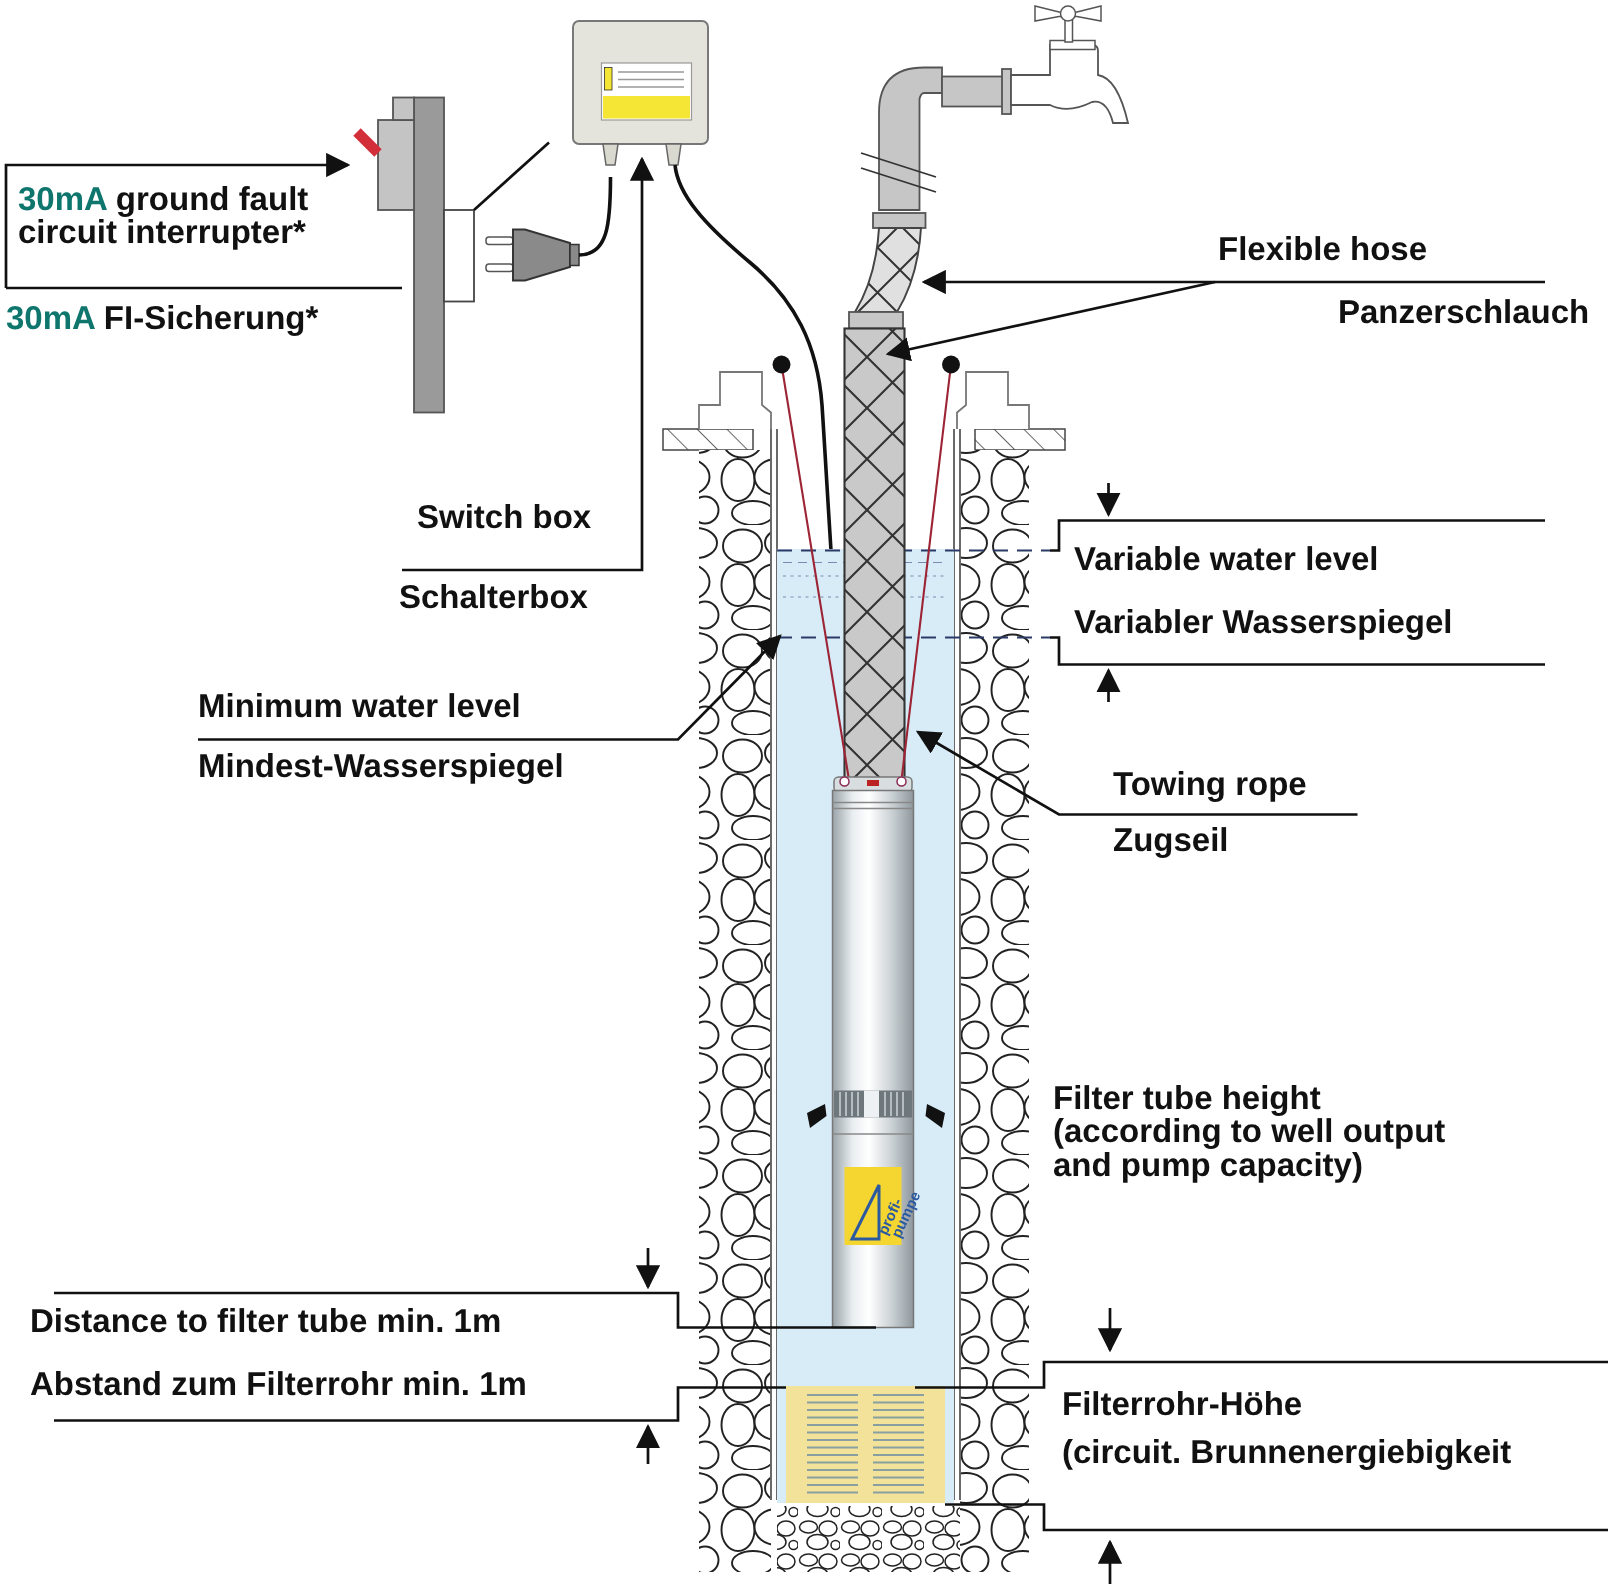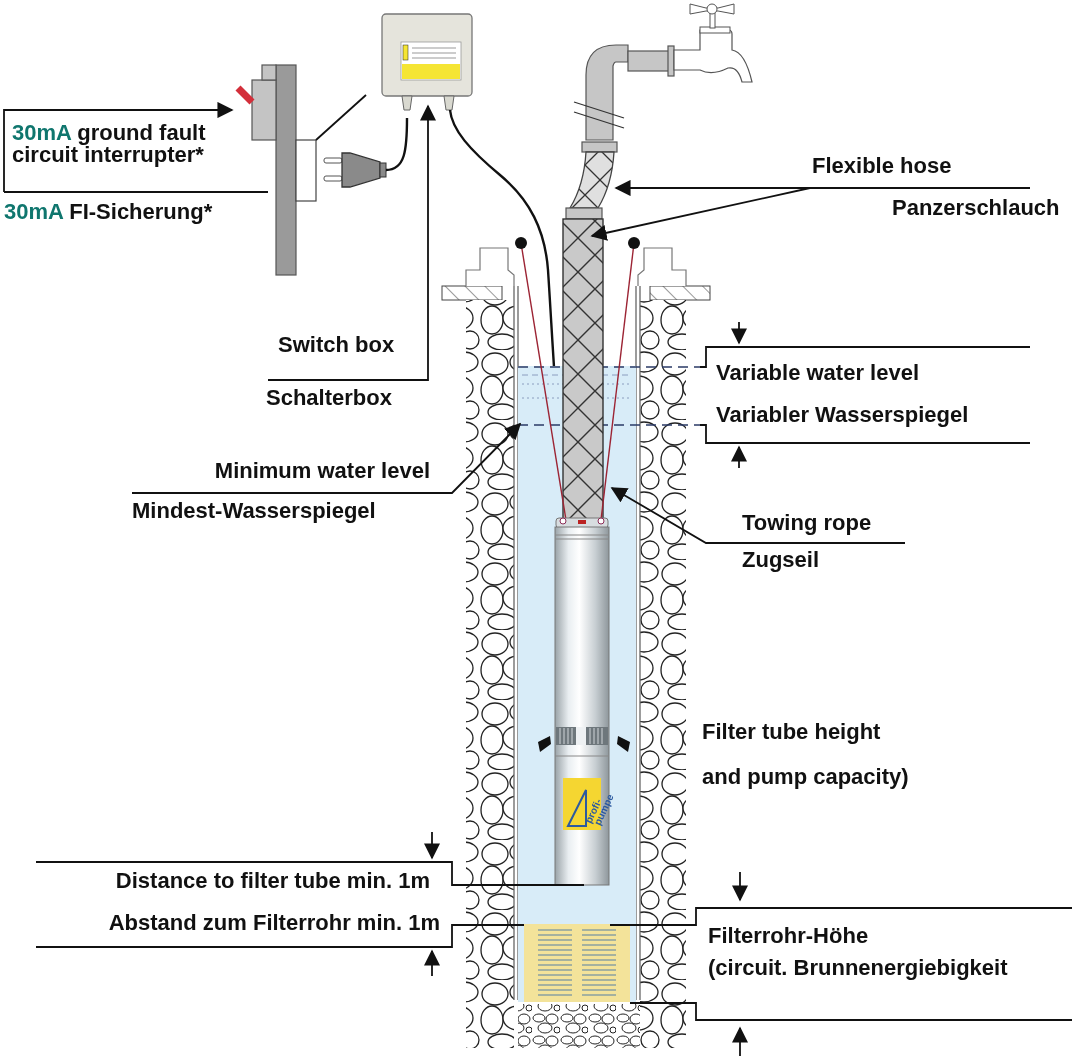--- a/index.html
+++ b/index.html
@@ -2,21 +2,21 @@
 <html><head>
 <meta charset="utf-8">
 <style>
   html, body { margin:0; padding:0; background:#ffffff; }
   body { width:1080px; height:1063px; position:relative; overflow:hidden;
          font-family:"Liberation Sans", sans-serif; }
   svg#diagram { position:absolute; left:0; top:0; }
   .lbl { position:absolute; font-family:"Liberation Sans", sans-serif; font-weight:bold;
          font-size:22px; color:#111111; white-space:nowrap; line-height:1.02; }
   .red { color:#0f766e;margin-top:46px; }
-  .right { text-align:right; }
+  .right { text-align:left; }
 </style>
 </head>
 <body>
 
 <svg id="diagram" width="1080" height="1063" viewBox="0 0 1080 1063" xmlns="http://www.w3.org/2000/svg">
   <defs>
     <marker id="arr" viewBox="0 0 10 10" refX="9" refY="5" markerWidth="9" markerHeight="9" orient="auto-start-reverse">
       <path d="M0,0 L10,5 L0,10 z" fill="#111"></path>
     </marker>
     <pattern id="hatch" width="14" height="14" patternUnits="userSpaceOnUse" patternTransform="rotate(-45)">
@@ -244,21 +244,21 @@
 <div class="lbl" style="left:716px;top:404px;">Variabler Wasserspiegel</div>
 
 <div class="lbl right" style="left:132px;width:298px;top:460px;">Minimum water level</div>
 <div class="lbl" style="left:132px;top:500px;">Mindest-Wasserspiegel</div>
 
 <div class="lbl" style="left:742px;top:512px;">Towing rope</div>
 <div class="lbl" style="left:742px;top:549px;">Zugseil</div>
 
 <div class="lbl" style="left:702px;top:721px;">
   <span>Filter tube height</span><br>
-  <br>
+  <span>(according to well output</span><br>
   <span>and pump capacity)</span>
 </div>
 
 <div class="lbl right" style="left:20px;width:410px;top:870px;">Distance to filter tube min. 1m</div>
 <div class="lbl right" style="left:20px;width:420px;top:912px;">Abstand zum Filterrohr min. 1m</div>
 
 <div class="lbl" style="left:708px;top:920px;line-height:1.45;">
   <span>Filterrohr-Höhe</span><br>
   <span>(circuit. Brunnenergiebigkeit</span><br>
 </div>

